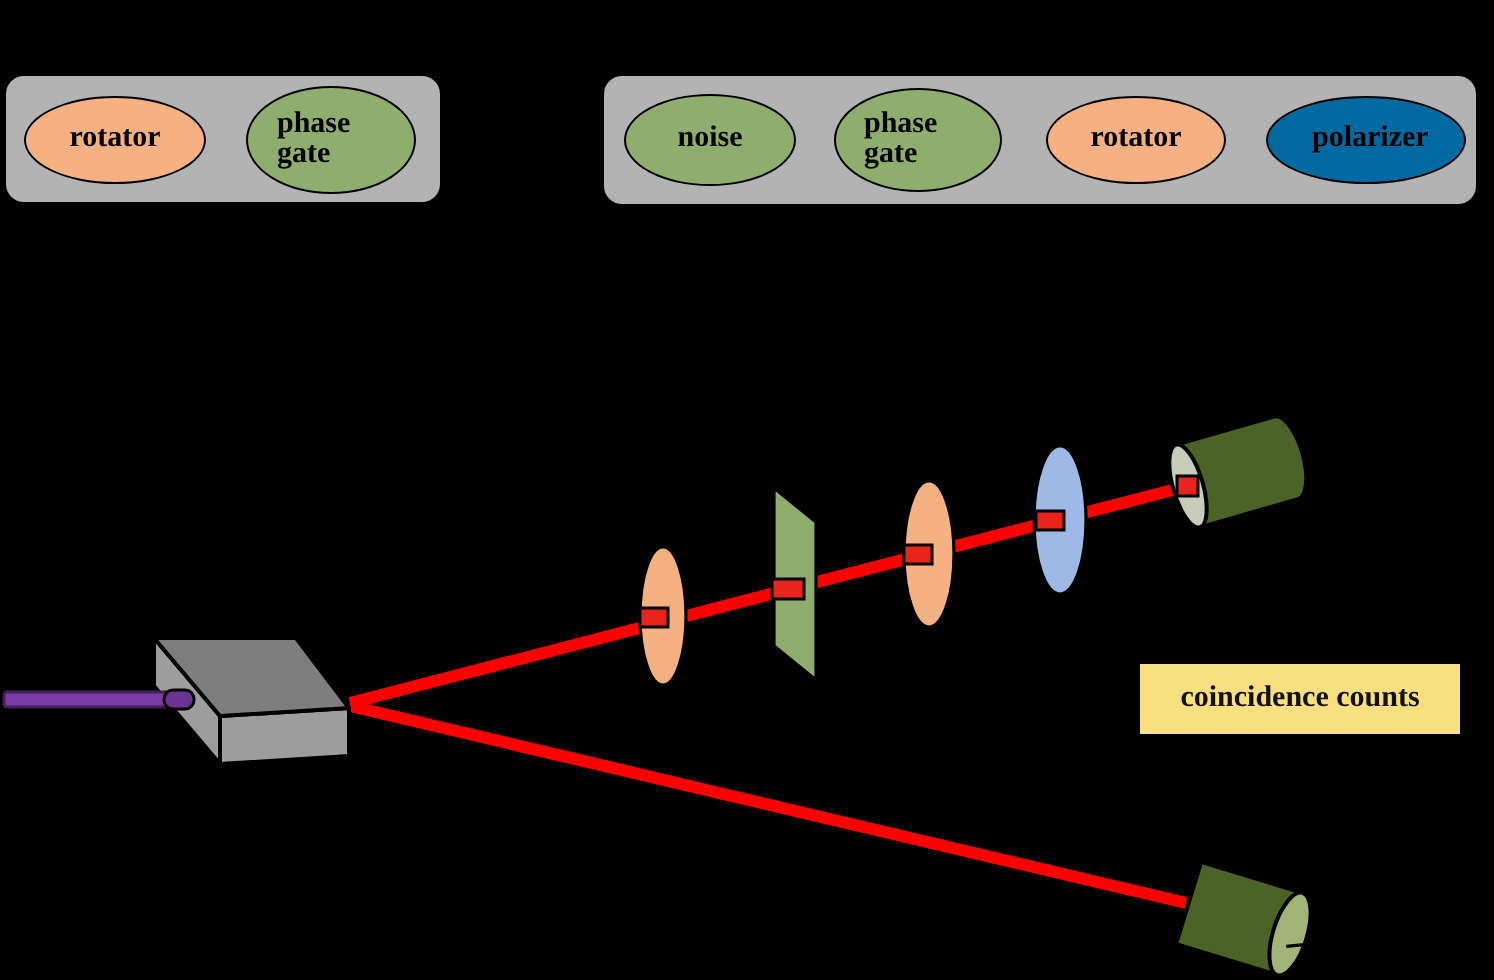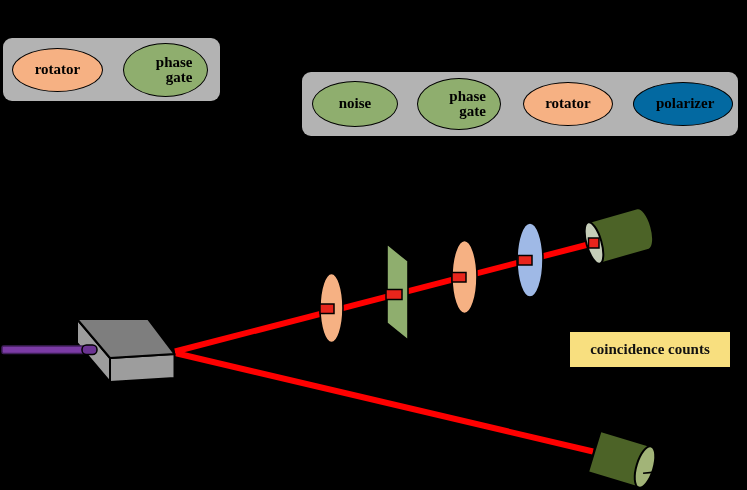--- a/index.html
+++ b/index.html
@@ -13,40 +13,40 @@
   #scene{position:absolute;left:0;top:0;}
   .panel{
     position:absolute;
     border-radius:9px;
   }
   .lens{
     position:absolute;
     border:1.8px solid #000;
     border-radius:50%;
     display:flex;align-items:center;justify-content:center;
-    text-align:right;
+    text-align:left;
     font-weight:bold;font-size:15px;line-height:1.02;
     color:#000;
     box-sizing:border-box;
   }
   .lens span{display:inline-block;max-width:54px;}
   #coincidence{
     position:absolute;
     left:569px;top:331px;width:162px;height:37px;
     border:1.6px solid #000;
     display:flex;align-items:center;justify-content:center;
     font-weight:bold;font-size:15px;color:#111;
     box-sizing:border-box;
   }
   
   #panel-left{left:3px;top:38px;width:217px;height:63px;}
   #pl-rotator{left:9px;top:10px;width:91px;height:44px;}
   #pl-phasegate{left:120px;top:5px;width:85px;height:54px;}
   
-  #panel-right{left:302px;top:38px;width:436px;height:64px;margin-top:34px;}
+  #panel-right{left:302px;top:38px;width:436px;height:64px;}
   #pr-noise{left:10px;top:9px;width:86px;height:46px;}
   #pr-phasegate{left:115px;top:6px;width:84px;height:52px;}
   #pr-rotator{left:221px;top:10px;width:90px;height:44px;}
   #pr-polarizer{left:331px;top:10px;width:100px;height:44px;}
 </style>
 </head>
 <body>
 
 <div id="stage" style="background-color: rgb(0, 0, 0);">
 

